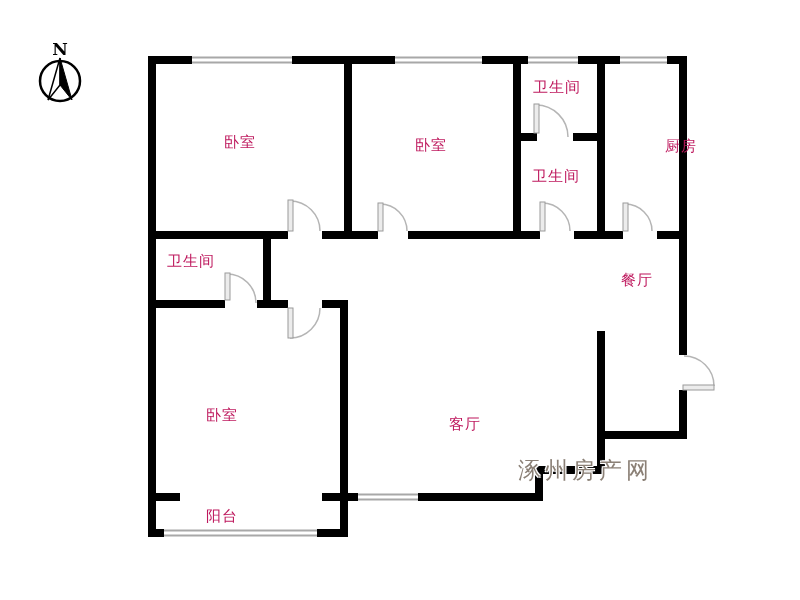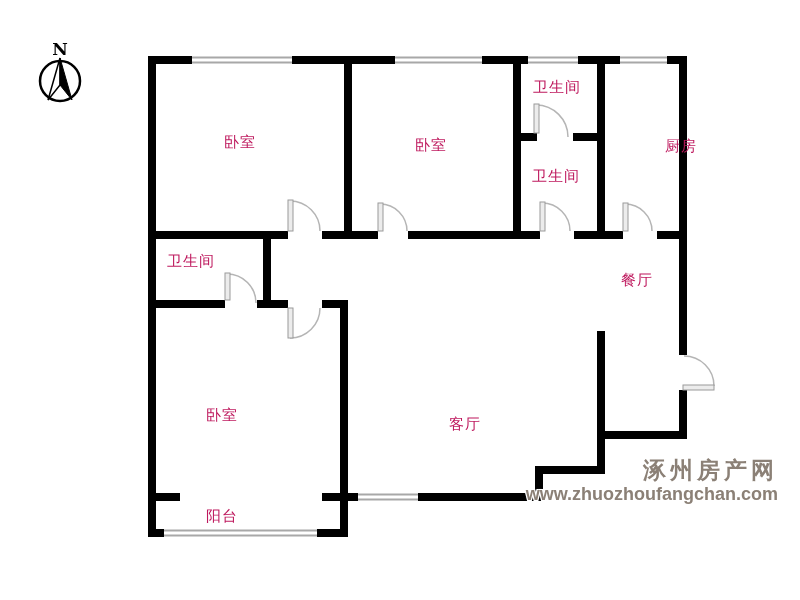--- a/index.html
+++ b/index.html
@@ -12,21 +12,21 @@
     position:absolute;z-index:2;transform:translate(-50%,-50%);
     font-size:15px;letter-spacing:1px;color:#be185d;white-space:nowrap;
   }
   .compass-n{
     position:absolute;z-index:2;transform:translate(-50%,-50%);
     left:60px;top:49px;font-family:"DejaVu Serif","Liberation Serif",serif;
     font-weight:bold;font-size:17px;color:#000;
   }
   #watermark{
     position:absolute;z-index:3;right:22px;top:458px;width:260px;
-    text-align:right;color:#8b8076;font-weight:bold;line-height:1.1;
+    text-align:left;color:#8b8076;font-weight:normal;line-height:1.1;
   }
   .wm-line1{
     font-size:23px;letter-spacing:4px;
     text-shadow:-1px -1px 0 #fff,1px -1px 0 #fff,-1px 1px 0 #fff,1px 1px 0 #fff,0 0 2px #fff;
   }
   .wm-line2{
     font-size:18px;letter-spacing:0px;margin-top:2px;
     text-shadow:-1px -1px 0 #fff,1px -1px 0 #fff,-1px 1px 0 #fff,1px 1px 0 #fff,0 0 2px #fff;
   }
   .wall{fill:#000000;}
@@ -155,16 +155,15 @@
   <div class="room-label" style="left:556px;top:176px;">卫生间</div>
   <div class="room-label" style="left:681px;top:146px;">厨房</div>
   <div class="room-label" style="left:637px;top:280px;">餐厅</div>
   <div class="room-label" style="left:465px;top:392px;margin-top:32px;">客厅</div>
   <div class="room-label" style="left:191px;top:261px;">卫生间</div>
   <div class="room-label" style="left:222px;top:415px;">卧室</div>
   <div class="room-label" style="left:222px;top:516px;">阳台</div>
 
   <div id="watermark">
     <div class="wm-line1">涿州房产网</div>
-    <div class="wm-line2">www.zhuozhoufangchan.com</div>
   </div>
 
 </div>
 
 </body></html>

